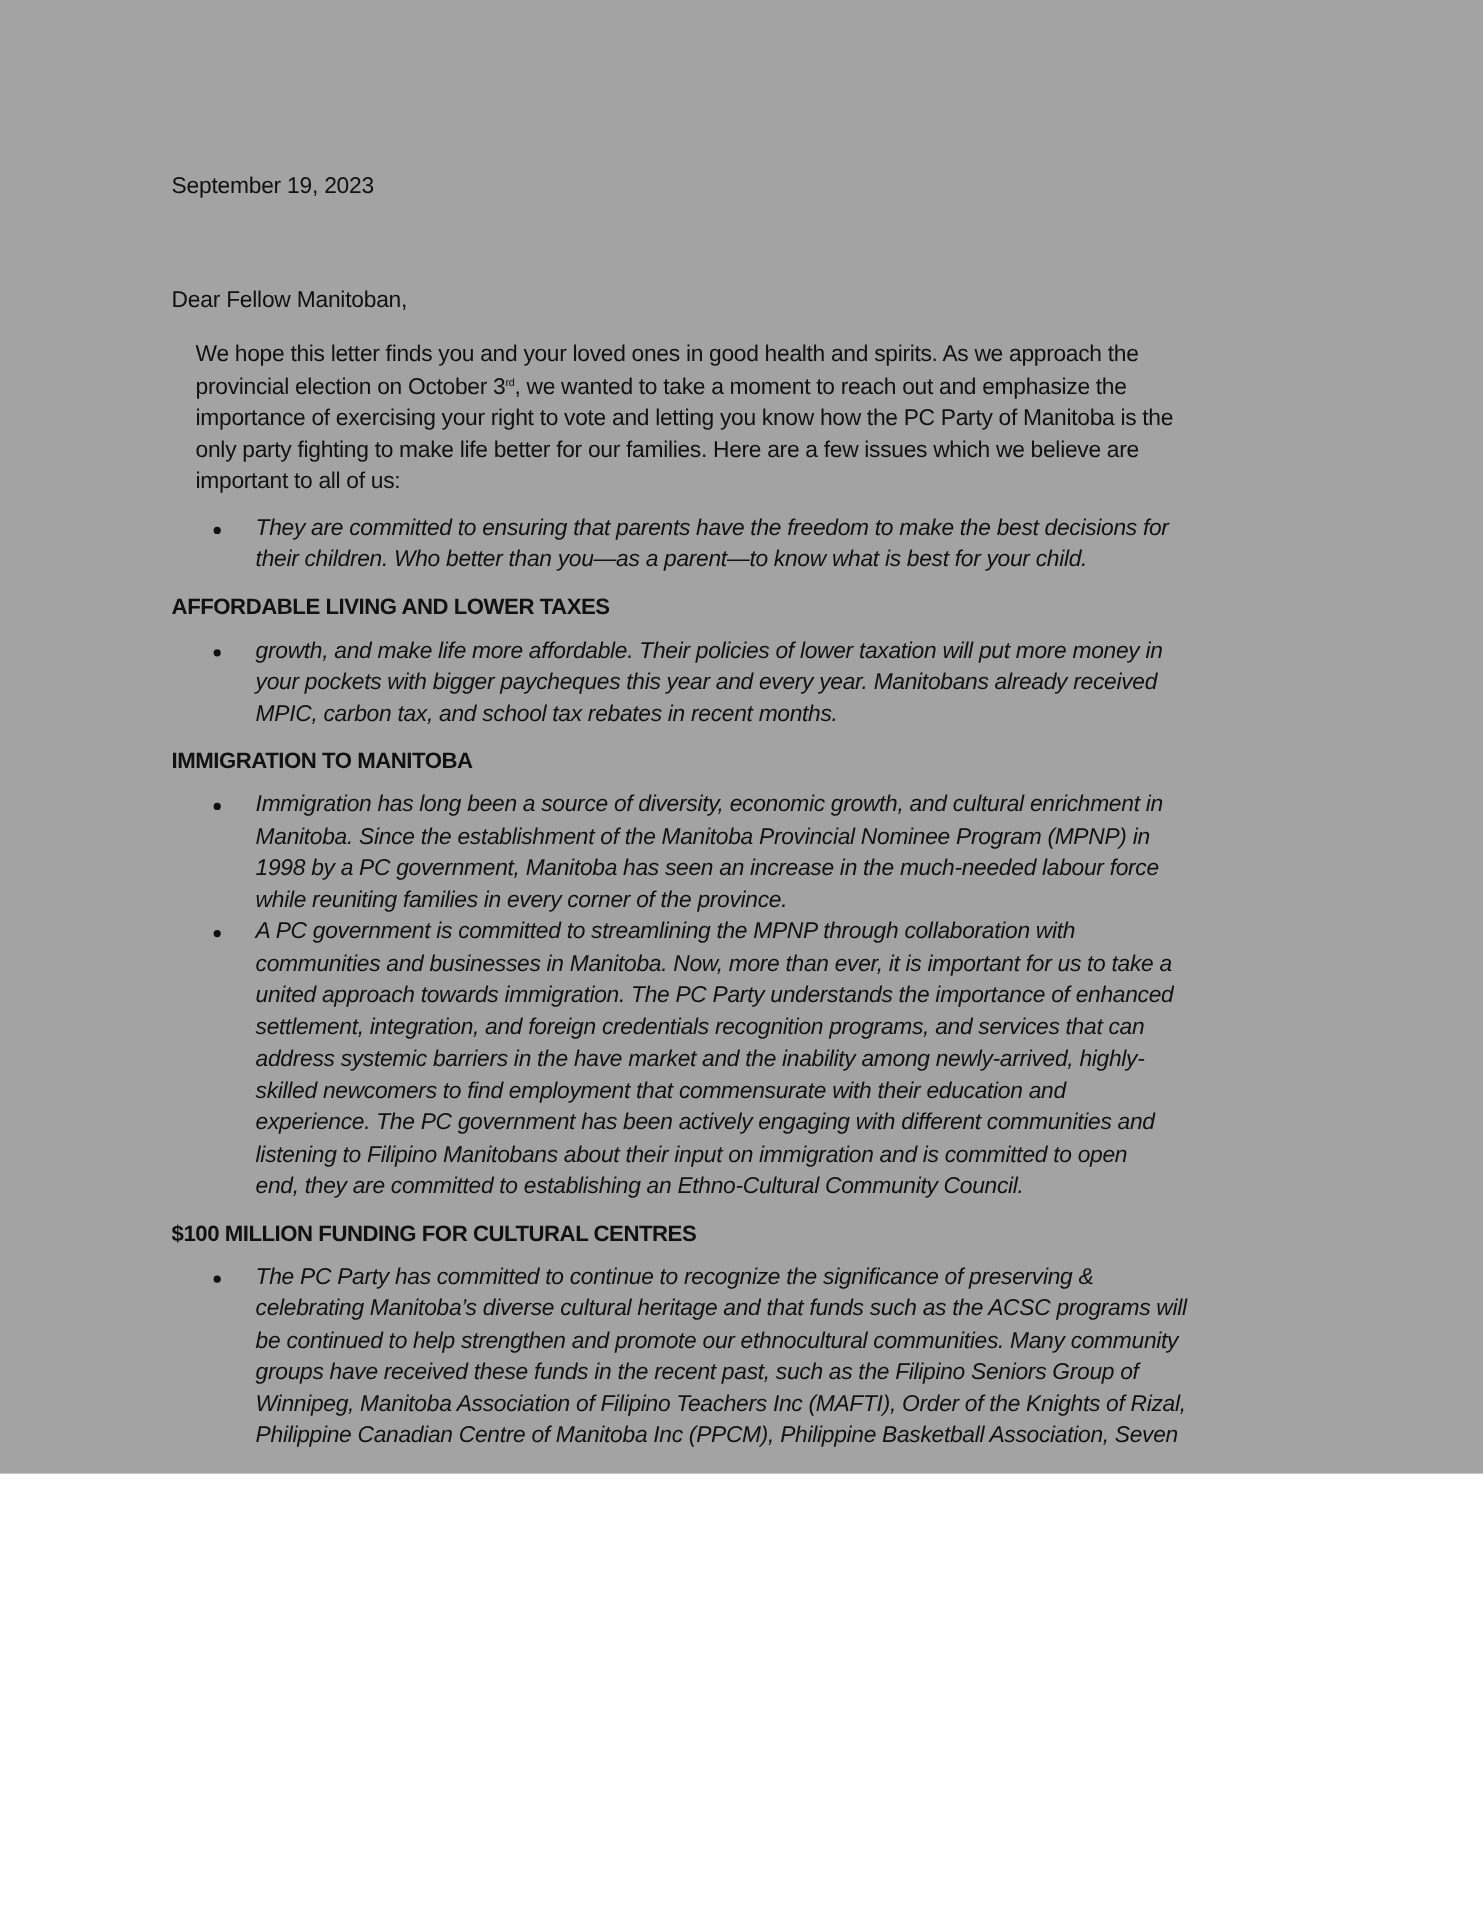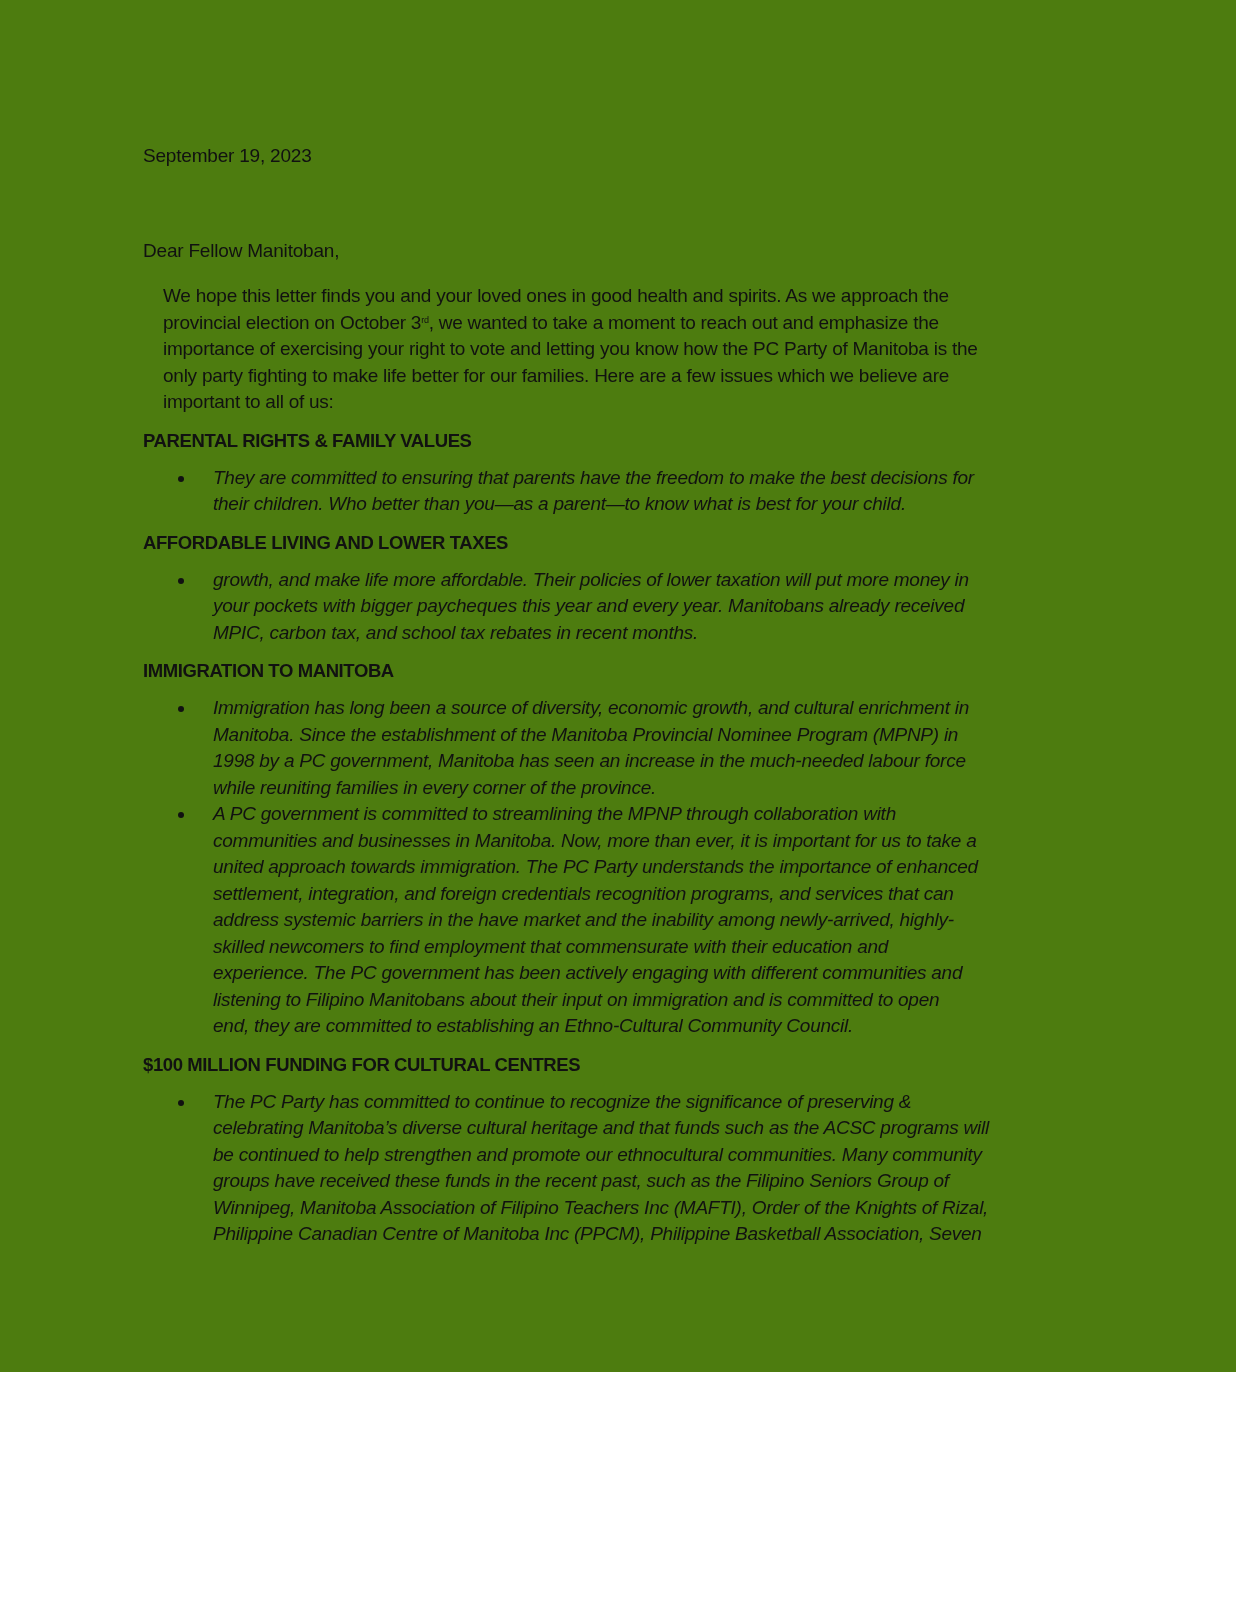--- a/index.html
+++ b/index.html
@@ -1,18 +1,18 @@
 <!DOCTYPE html>
 <html><head>
 <meta charset="utf-8">
 <style>
   html, body { margin: 0; padding: 0; background: #ffffff; }
   body { width: 1236px; height: 1600px; position: relative; overflow: hidden;
          font-family: "Liberation Sans", "DejaVu Sans", sans-serif; color: #111111; }
-  .page { position: absolute; left: 0; top: 0; width: 1236px; height: 1372px; background: #4d7c0f; }
+  .page { position: absolute; left: 0; top: 0; width: 1236px; height: 1228px; background: #a3a3a3; }
   .date { position: absolute; left: 143px; top: 145px; font-size: 19px; letter-spacing: -0.2px; }
   .salutation { position: absolute; left: 143px; top: 240px; font-size: 19px; letter-spacing: -0.2px; }
   .body { position: absolute; left: 143px; top: 280px; width: 940px; }
   .line { display: block; font-size: 19px; line-height: 26.5px; white-space: nowrap; letter-spacing: -0.25px; }
   .intro { margin-top: 3px; margin-left: 20px; }
   .heading { font-size: 18.5px; font-weight: bold; letter-spacing: -0.4px; line-height: 26px; margin-top: 10px; }
   .bullets { list-style: none; margin: 11px 0 0 0; padding: 0; font-style: italic; }
   .bullet { position: relative; padding-left: 70px; }
   .bullet-dot { position: absolute; left: 35px; top: 11px; width: 6px; height: 6px; border-radius: 50%; background: #111; }
   sup { font-size: 9px; vertical-align: 6px; line-height: 0; }
@@ -31,21 +31,20 @@
 
     <div class="intro">
       <span class="line">We hope this letter finds you and your loved ones in good health and spirits. As we approach the</span>
       <span class="line"><span>provincial election on October 3</span><sup>rd</sup><span>, we wanted to take a moment to reach out and emphasize the</span></span>
       <span class="line">importance of exercising your right to vote and letting you know how the PC Party of Manitoba is the</span>
       <span class="line">only party fighting to make life better for our families. Here are a few issues which we believe are</span>
       <span class="line">important to all of us:</span>
     </div>
 
     <div class="section">
-      <div class="heading">PARENTAL RIGHTS &amp; FAMILY VALUES</div>
       <ul class="bullets">
         <li class="bullet">
           <span class="bullet-dot"></span>
           <span class="line">They are committed to ensuring that parents have the freedom to make the best decisions for</span>
           <span class="line">their children. Who better than you—as a parent—to know what is best for your child.</span>
         </li>
       </ul>
     </div>
 
     <div class="section">

